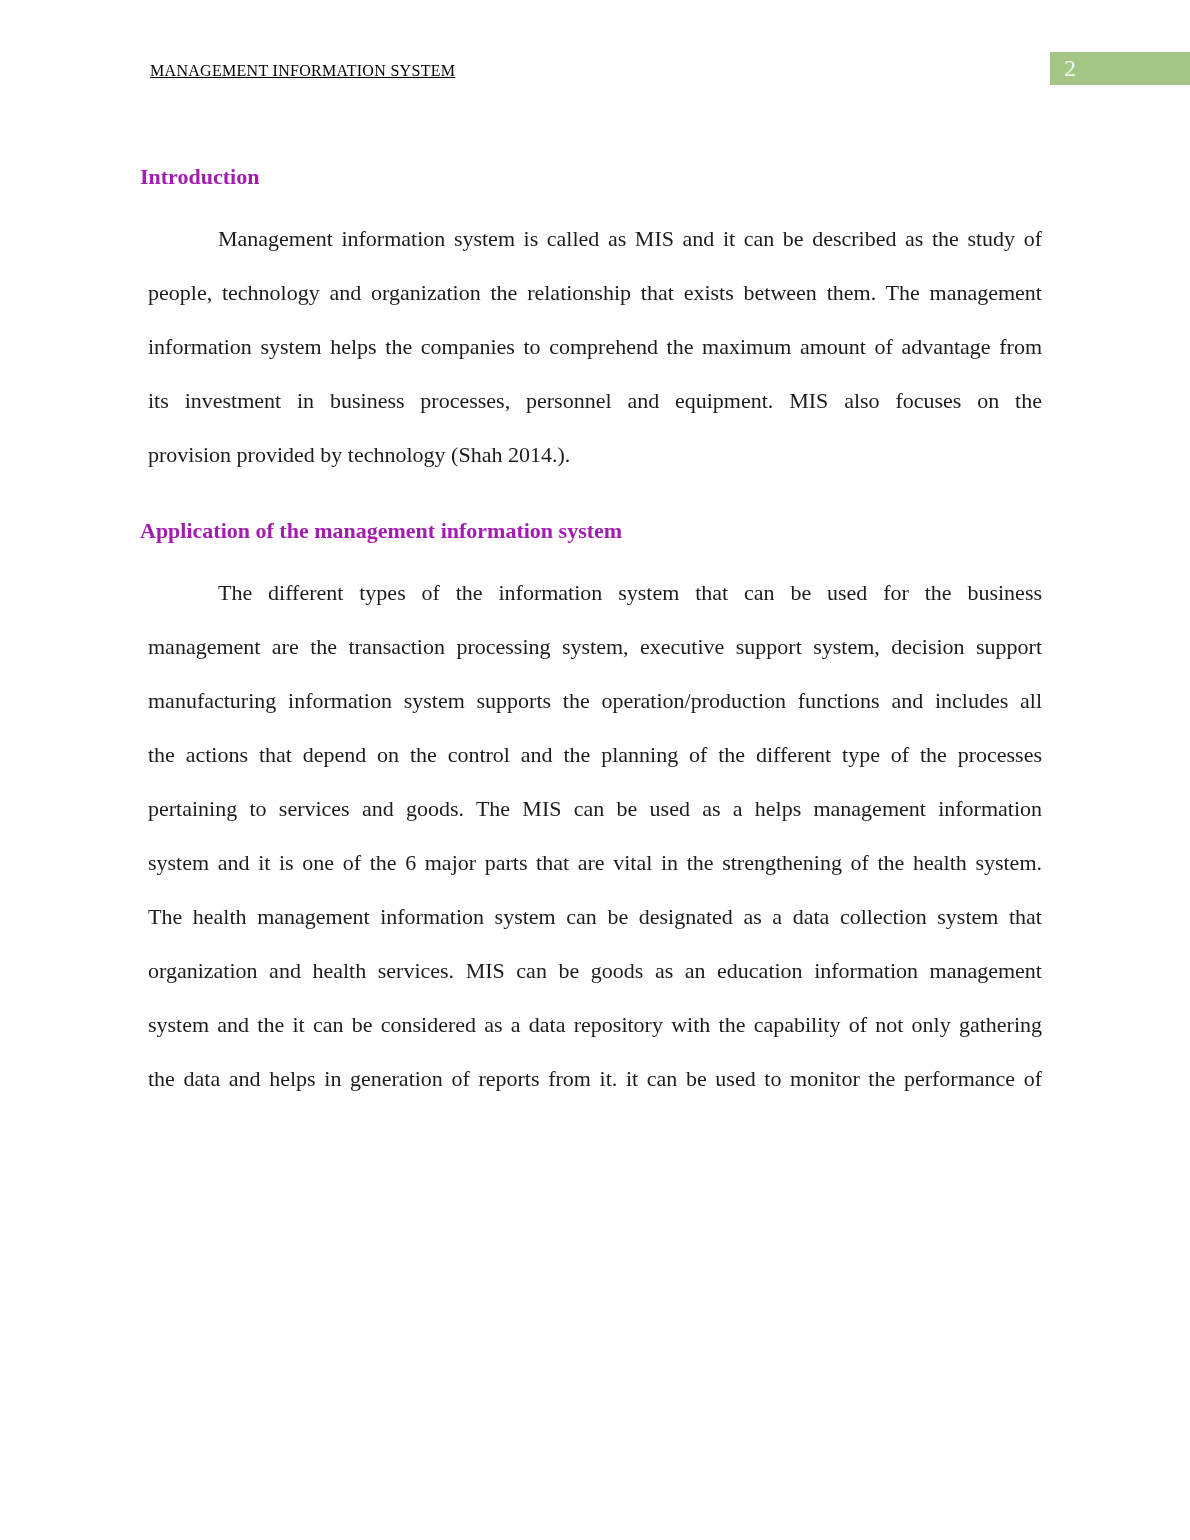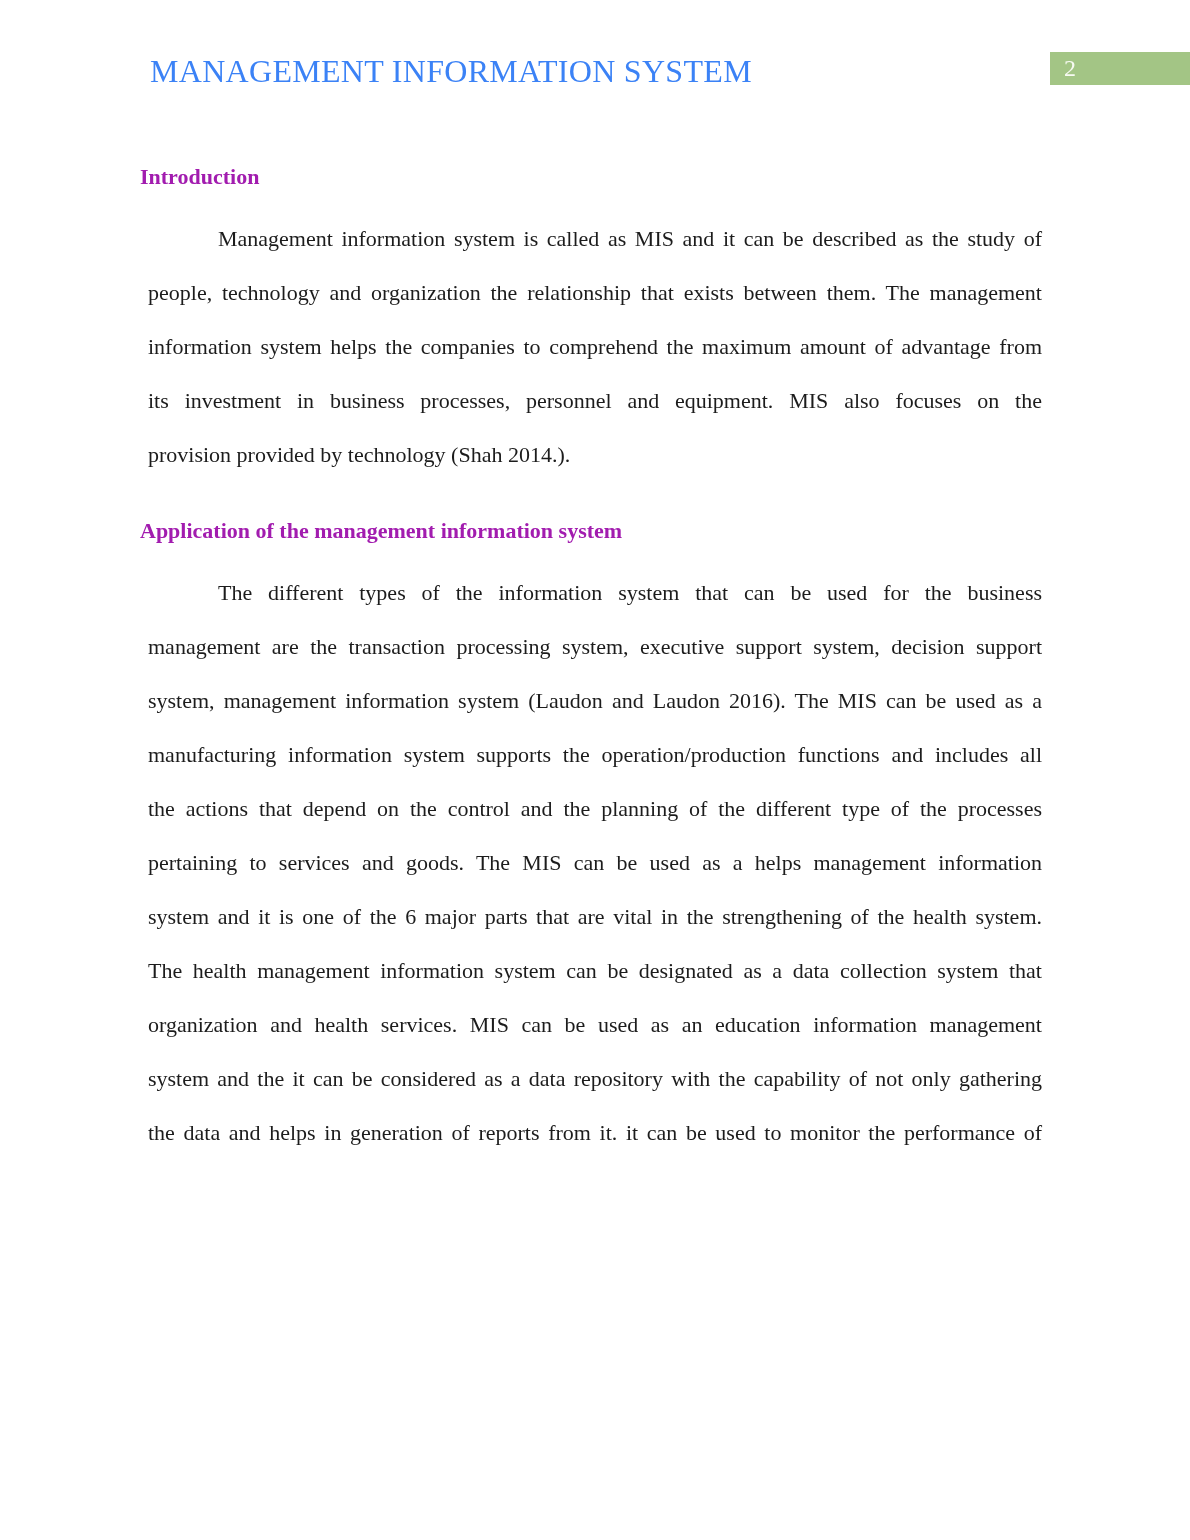--- a/index.html
+++ b/index.html
@@ -13,25 +13,26 @@
     height: 1540px;
     background: #ffffff;
     font-family: "Liberation Serif", "DejaVu Serif", serif;
     color: #1c1c1c;
     overflow: hidden;
   }
   .running-head {
     position: absolute;
     left: 150px;
     top: 56px;
-    font-size: 32px;
+    font-size: 16px;
     line-height: 30px;
     letter-spacing: 0.3px;
-    color: #3b82f6;
+    color: #000000;
     white-space: nowrap;
+    text-decoration: underline;
   }
   .page-number-badge {
     position: absolute;
     left: 1050px;
     top: 52px;
     width: 140px;
     height: 33px;
     background: #a3c585;
     color: #f7faf2;
     font-size: 24px;
@@ -92,25 +93,24 @@
         <div class="para-line">information system helps the companies to comprehend the maximum amount of advantage from</div>
         <div class="para-line">its investment in business processes, personnel and equipment. MIS also focuses on the</div>
         <div class="para-line last">provision provided by technology (Shah 2014.).</div>
       </div>
 
     <h2 class="section-heading spaced">Application of the management information system</h2>
 
     <div class="paragraph">
         <div class="para-line first">The different types of the information system that can be used for the business</div>
         <div class="para-line">management are the transaction processing system, executive support system, decision support</div>
-        <div class="para-line">system, management information system (Laudon and Laudon 2016). The MIS can be used as a</div>
         <div class="para-line">manufacturing information system supports the operation/production functions and includes all</div>
         <div class="para-line">the actions that depend on the control and the planning of the different type of the processes</div>
         <div class="para-line">pertaining to services and goods. The MIS can be used as a helps management information</div>
         <div class="para-line">system and it is one of the 6 major parts that are vital in the strengthening of the health system.</div>
         <div class="para-line">The health management information system can be designated as a data collection system that</div>
-        <div class="para-line">organization and health services. MIS can be used as an education information management</div>
+        <div class="para-line">organization and health services. MIS can be goods as an education information management</div>
         <div class="para-line">system and the it can be considered as a data repository with the capability of not only gathering</div>
         <div class="para-line">the data and helps in generation of reports from it. it can be used to monitor the performance of</div>
       </div>
 
   </div>
 </div>
 
 </body></html>

